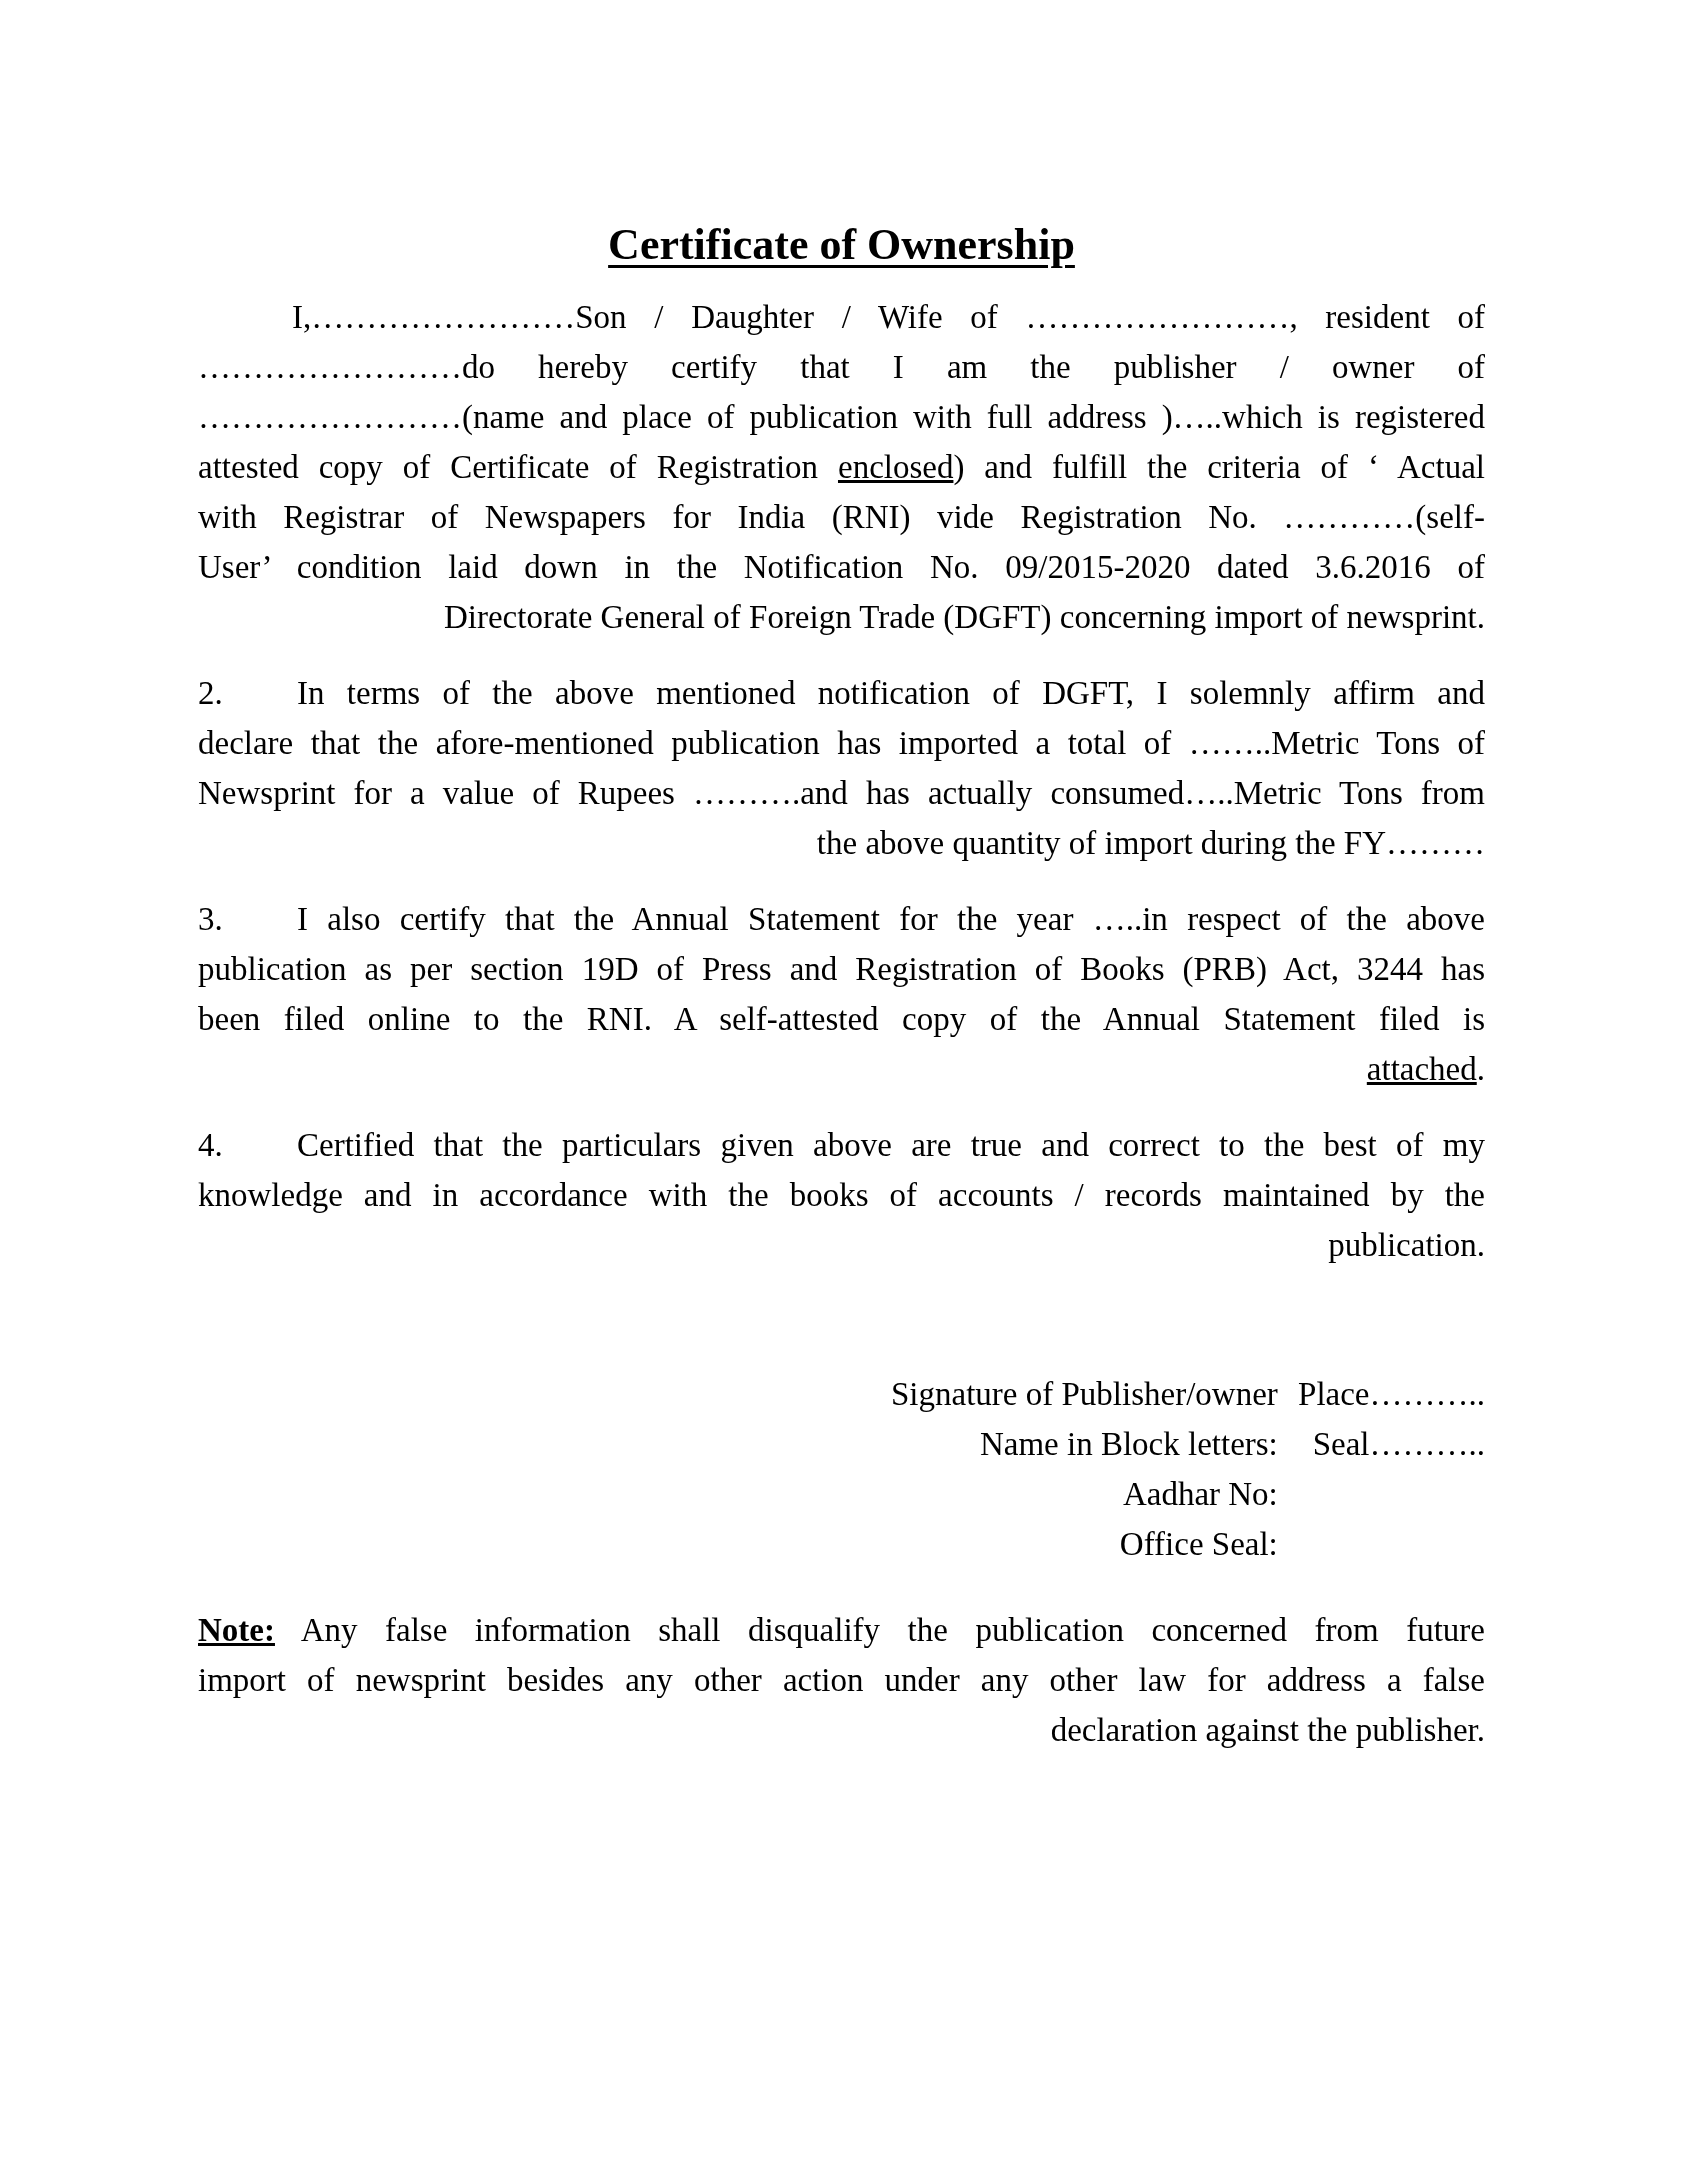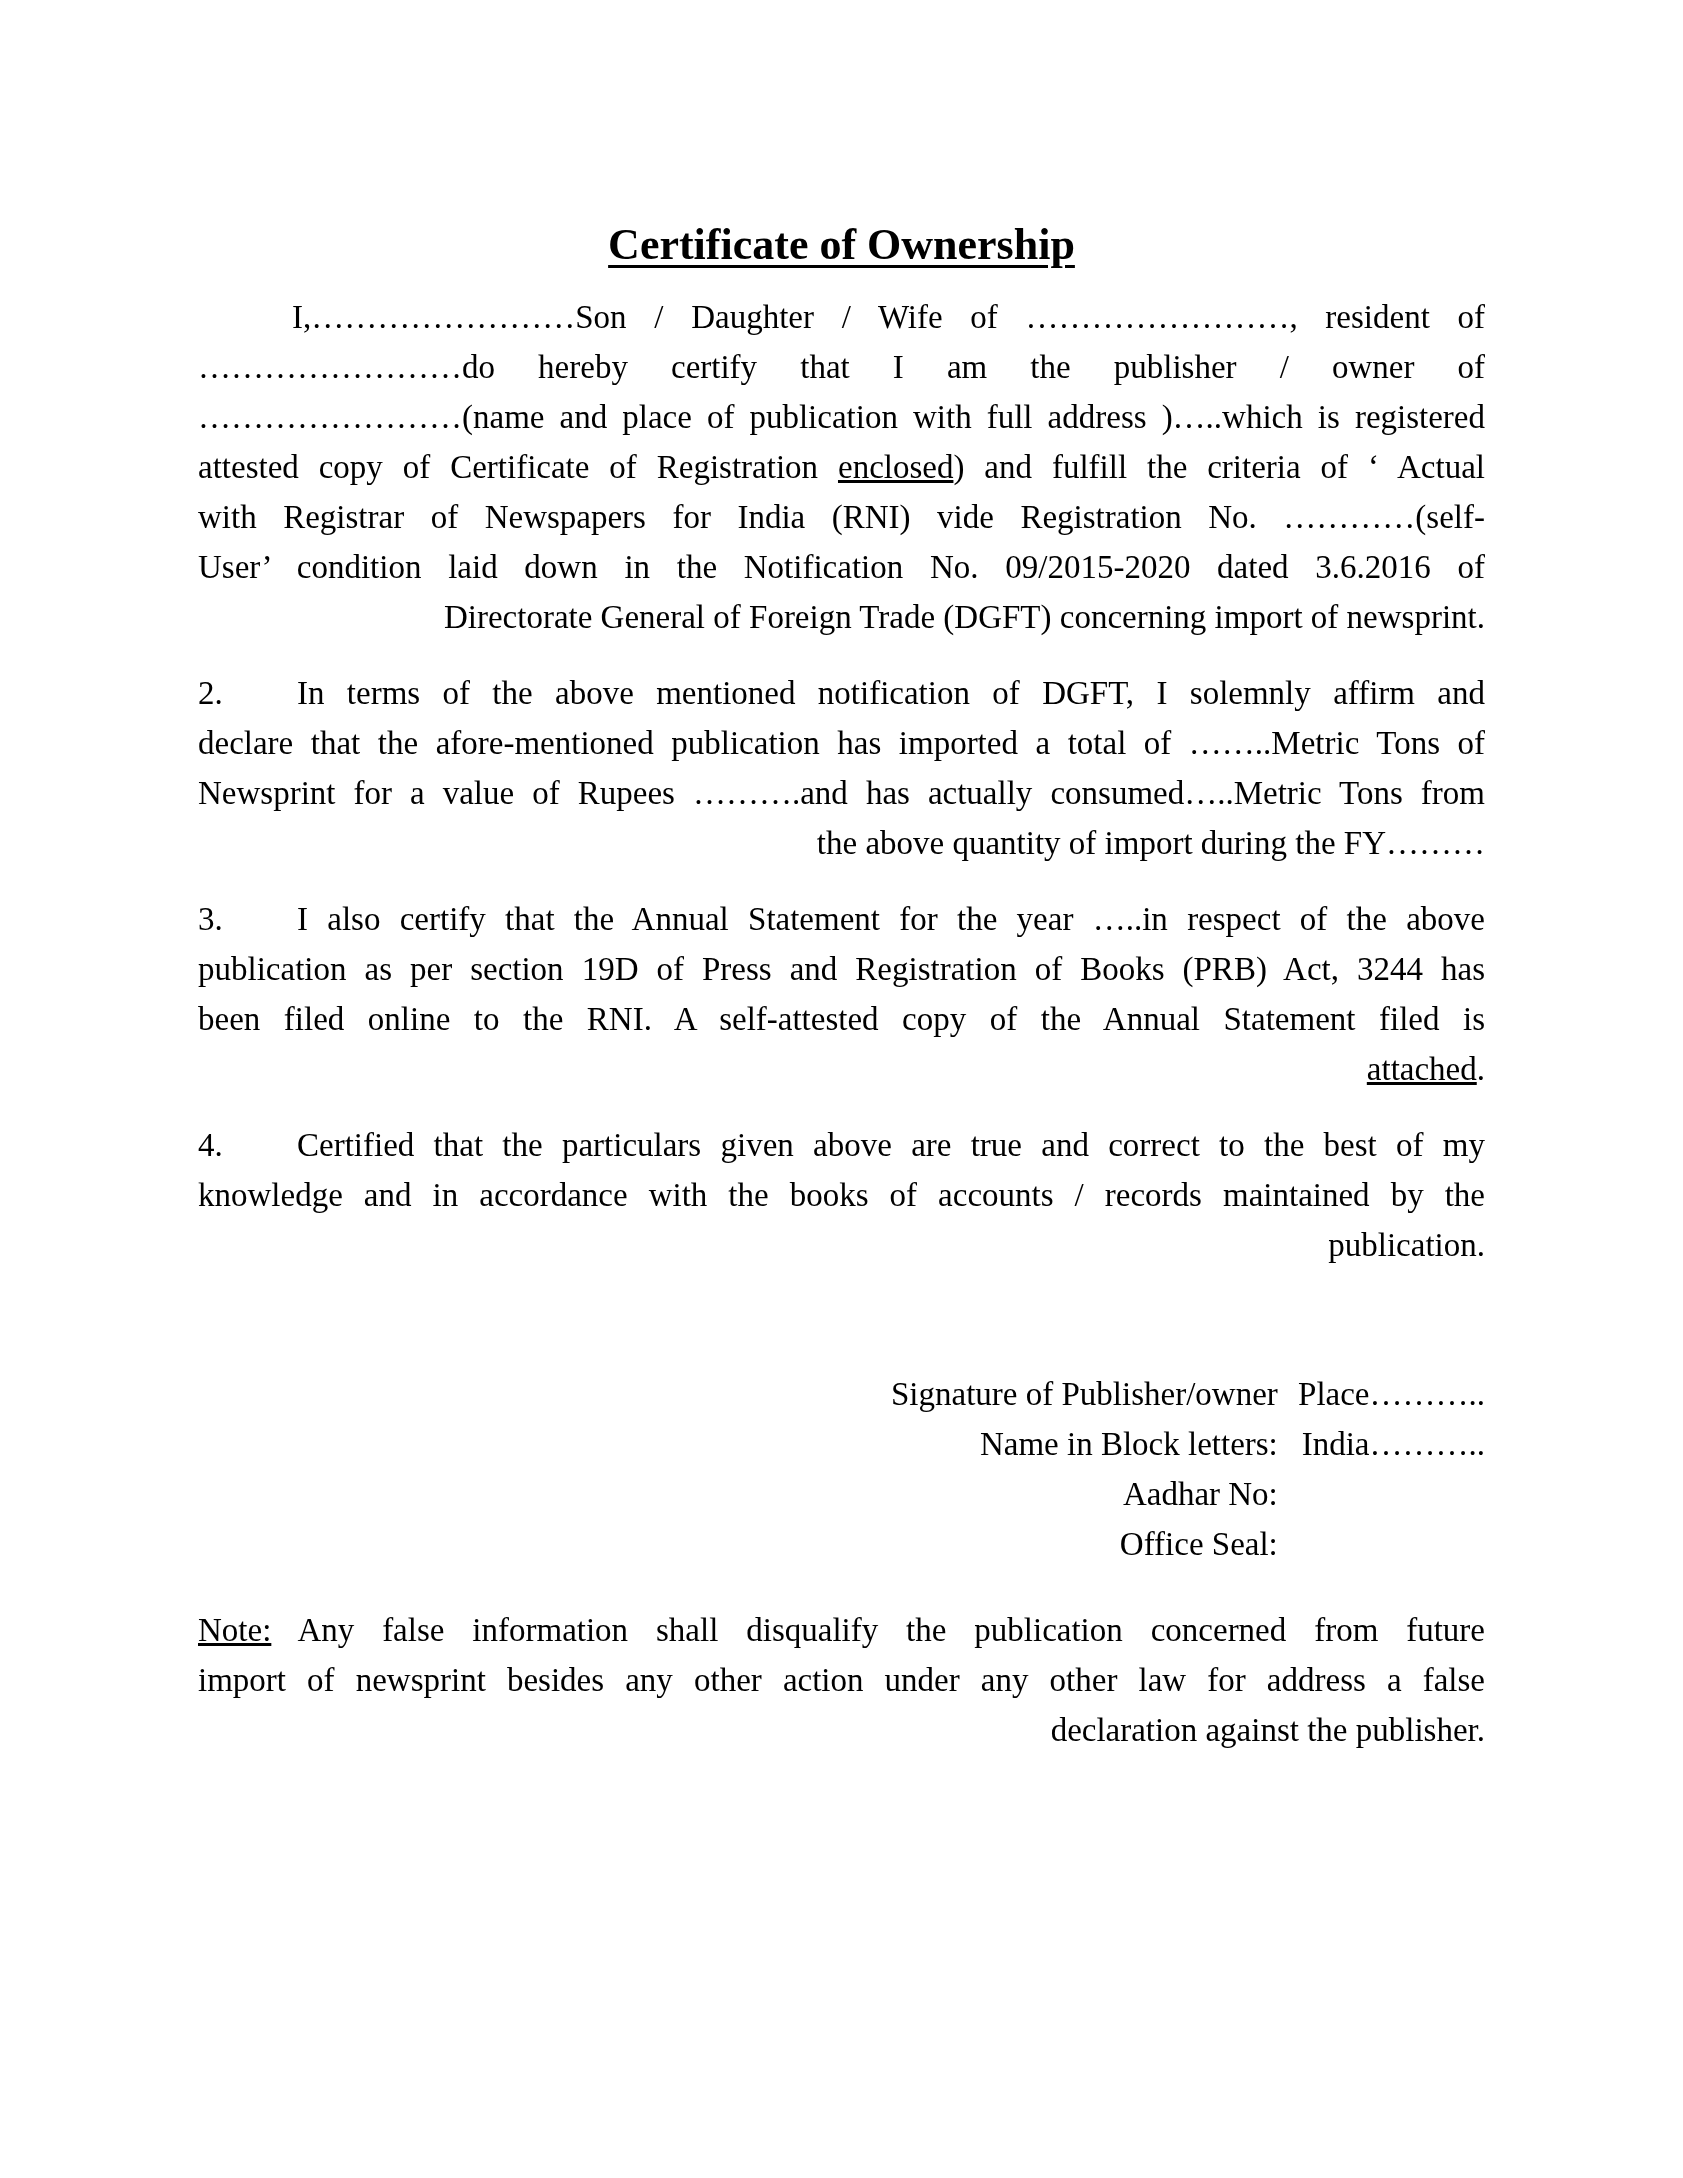--- a/index.html
+++ b/index.html
@@ -61,21 +61,21 @@
   }
   .sig-right {
     position: absolute;
     left: 693px;
     top: 0;
   }
   .note-para {
     margin-top: 38px;
   }
   .note-label {
-    font-weight: normal;
+    font-weight: bold;
     text-decoration: underline;
     text-decoration-thickness: 3px;
   }
 </style>
 </head>
 <body>
 
 <div class="page">
 
   <div class="title"><span class="u">Certificate of Ownership</span></div>
@@ -106,21 +106,21 @@
 
   <div class="para">
     <div class="line j"><span class="pnum">4.</span><span>Certified that the particulars given above are true and correct to the best of my</span></div>
     <div class="line j"><span>knowledge and in accordance with the books of accounts / records maintained by the</span></div>
     <div class="line"><span>publication.</span></div>
   </div>
 
   <div class="sig-block">
     <div class="sig-left">
       <div class="line"><span>Place………..</span></div>
-      <div class="line"><span>India………..</span></div>
+      <div class="line"><span>Seal………..</span></div>
     </div>
     <div class="sig-right">
       <div class="line"><span>Signature of Publisher/owner</span></div>
       <div class="line"><span>Name in Block letters:</span></div>
       <div class="line"><span>Aadhar No:</span></div>
       <div class="line"><span>Office Seal:</span></div>
     </div>
   </div>
 
   <div class="para note-para">

